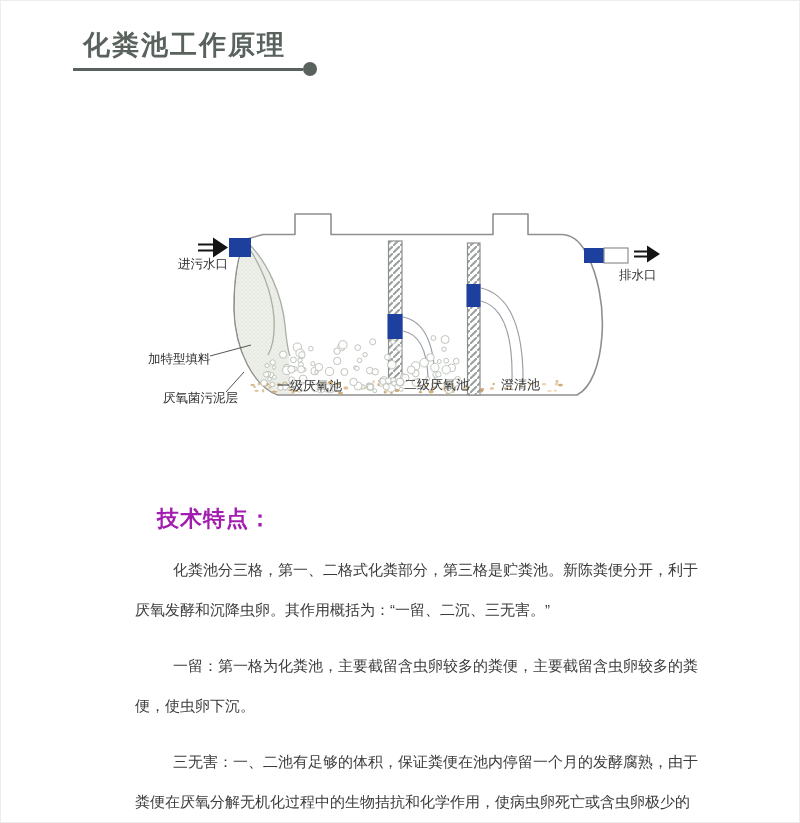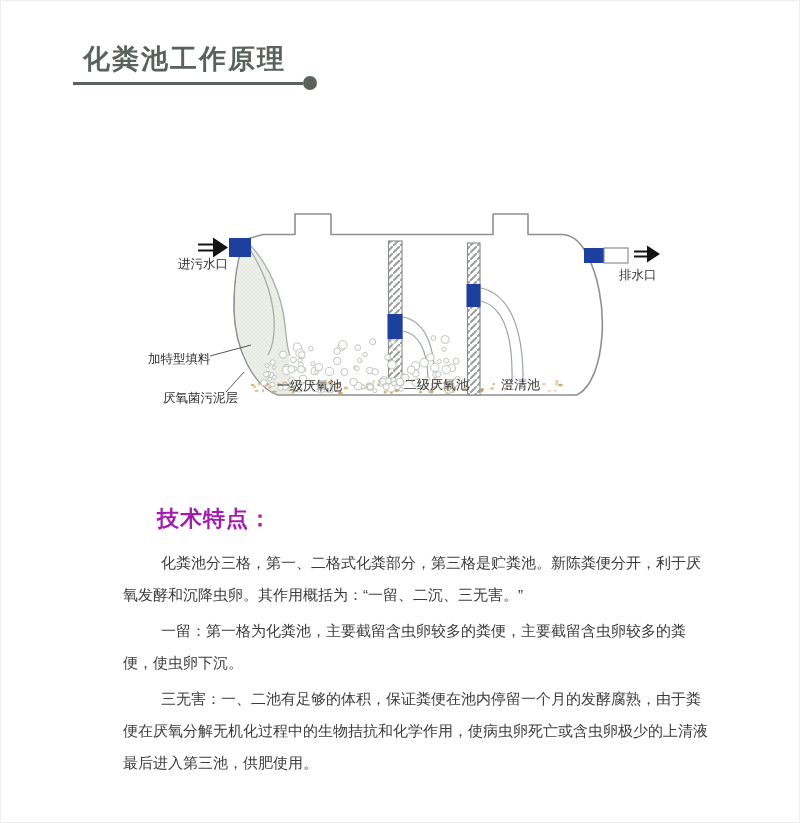--- a/index.html
+++ b/index.html
@@ -2,28 +2,28 @@
 <html><head>
 <meta charset="utf-8">
 <style>
   html,body{margin:0;padding:0;}
   body{
     width:800px;height:823px;position:relative;background:#ffffff;
     font-family:"Liberation Sans","DejaVu Sans",sans-serif;
     box-sizing:border-box;border:1px solid #ededed;overflow:hidden;
   }
   .title-block{position:absolute;left:72px;top:24px;width:230px;border-bottom:3px solid #59625d;}
-  .title-block h1{margin:16px 0 5px 10px;font-size:27px;font-weight:bold;letter-spacing:2px;color:#59625d;white-space:nowrap;}
+  .title-block h1{margin:2px 0 5px 10px;font-size:27px;font-weight:bold;letter-spacing:2px;color:#59625d;white-space:nowrap;}
   .title-dot{position:absolute;right:-14px;bottom:-8px;width:14px;height:14px;border-radius:50%;background:#59625d;}
   .diagram{position:absolute;left:0;top:190px;}
   .diagram text{fill:#2e2e2e;font-size:12.5px;font-family:"Liberation Sans","DejaVu Sans",sans-serif;}
   .diagram text.chamber{font-size:13px;fill:#333;}
   .content{position:absolute;left:118px;top:503px;width:600px;}
   .content h2{margin:0 0 13px 38px;font-size:22px;font-weight:bold;color:#a21caf;letter-spacing:1px;}
-  .content p{margin:4px;font-size:15px;line-height:32px;color:#3b3b3b;text-indent:38px;}
+  .content p{margin:16px;font-size:15px;line-height:40px;color:#3b3b3b;text-indent:38px;}
 </style>
 </head>
 <body>
 
 <header class="title-block">
   <h1>化粪池工作原理</h1>
   <span class="title-dot"></span>
 </header>
 
 <svg class="diagram" width="800" height="225" viewBox="0 190 800 225" xmlns="http://www.w3.org/2000/svg">

